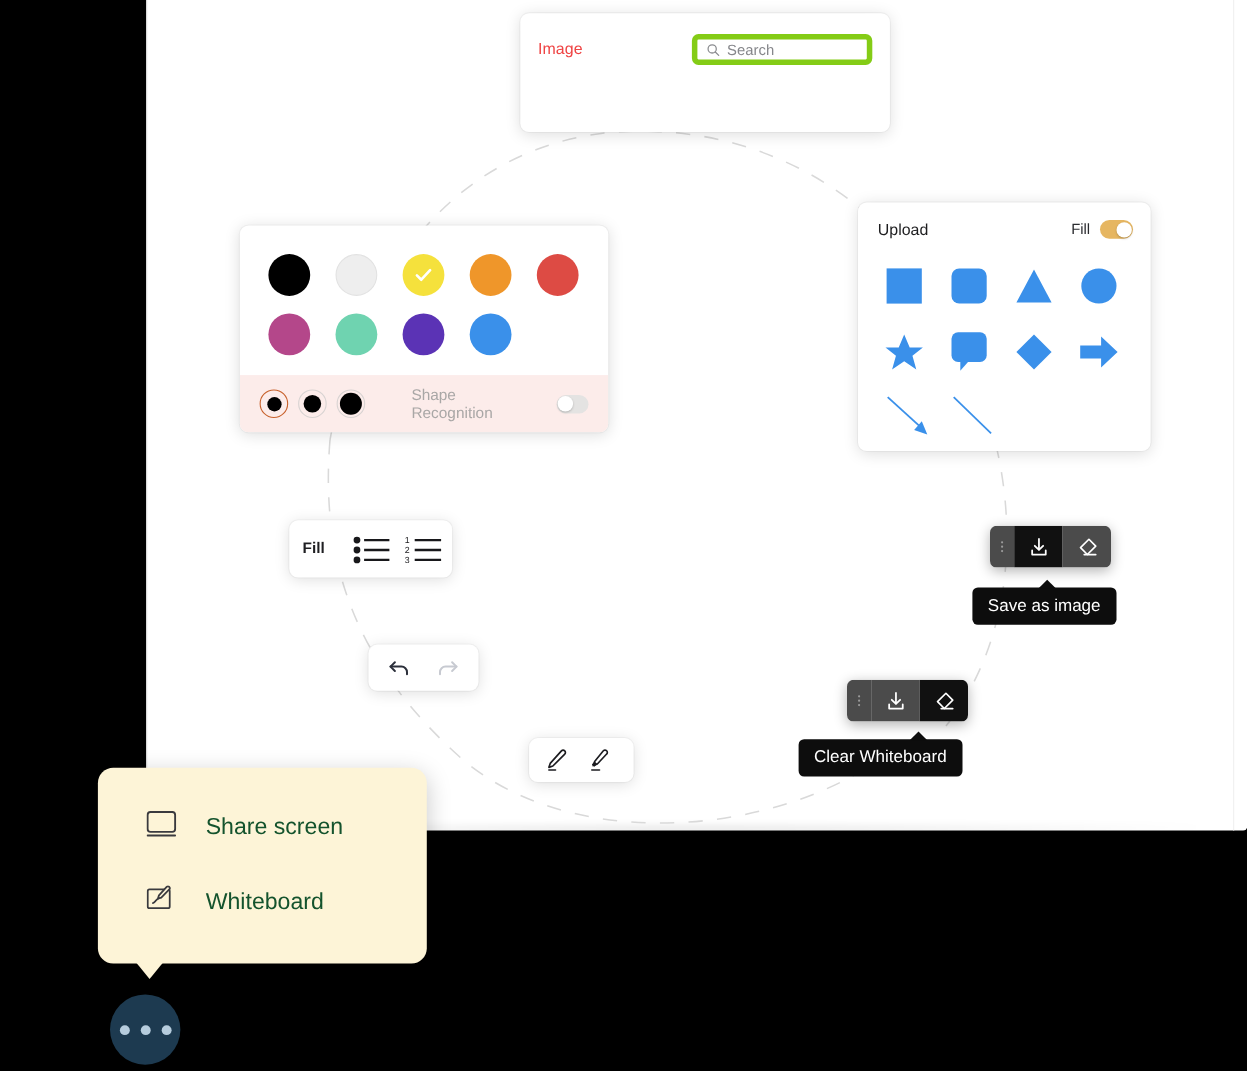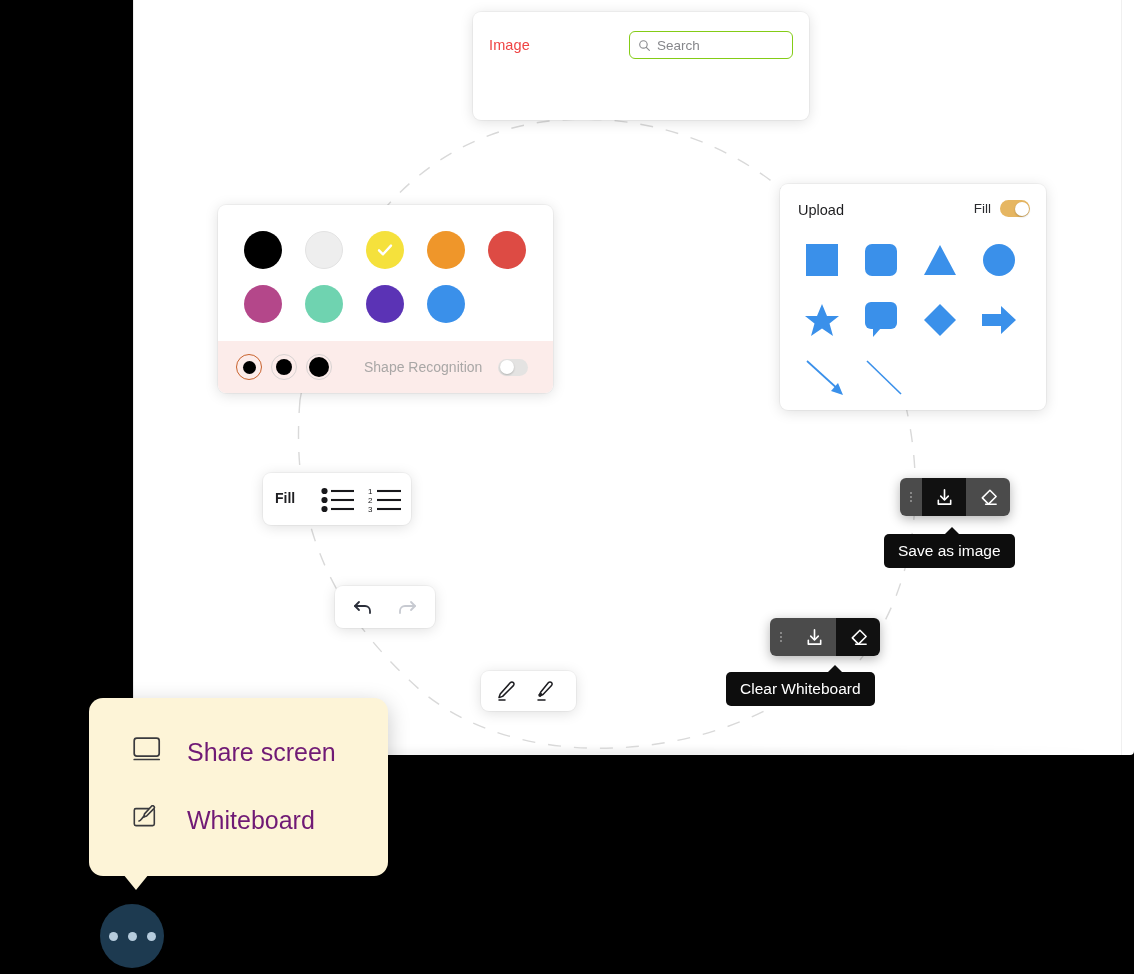--- a/index.html
+++ b/index.html
@@ -44,21 +44,21 @@
     box-shadow: 0 2px 14px rgba(0,0,0,0.13), 0 0 0 1px rgba(0,0,0,0.035);
   }
 
   
   #image-panel { left:473px; top:12px; width:336px; height:108px; }
   #image-panel .row1 { position:absolute; left:16px; top:19px; right:16px; height:30px; }
   .panel-title { font-size:14.5px; color:#ef4444; letter-spacing:0.1px; }
   #image-title { position:absolute; left:0; top:6px; }
   #search-box {
     position:absolute; right:0; top:0; width:164px; height:28px;
-    border:1px solid #84cc16; border-radius:6px; background:#fff;
+    border:5px solid #84cc16; border-radius:6px; background:#fff;
     display:flex; align-items:center; padding:0 8px; gap:6px;
   }
   #search-placeholder { font-size:13.5px; color:#86878b; }
   #image-panel .row2 { position:absolute; left:16px; top:58px; right:16px; height:26px; }
   #add-image-btn {
     position:absolute; left:0; top:0;
     border:1px solid #4b7bec; border-radius:4px;
     background:#fff; color:#3c6fe0;
     font-size:12.5px; font-family:"Liberation Sans", sans-serif;
     padding:4px 8px; cursor:pointer; line-height:1.1;
@@ -76,21 +76,21 @@
   .swatch {
     position:absolute; top:0; width:38px; height:38px; border-radius:50%;
     cursor:pointer; display:flex; align-items:center; justify-content:center;
   }
   #stroke-strip {
     position:absolute; left:0; right:0; bottom:0; height:52px;
     background:#fcecea; display:flex; align-items:center; padding:0 18px;
   }
   .dot-wrap { display:flex; align-items:center; justify-content:center; border-radius:50%; cursor:pointer; }
   .dot { background:#000; border-radius:50%; }
-  #shape-rec-label { font-size:14px; color:#a9a7a6; margin-left:32px; }
+  #shape-rec-label { font-size:14px; color:#a9a7a6; margin-left:42px; }
   .toggle {
     width:30px; height:17px; border-radius:9px; position:relative; cursor:pointer;
   }
   .toggle .knob {
     position:absolute; top:1.5px; width:14px; height:14px; border-radius:50%;
     background:#fff; box-shadow:0 1px 2px rgba(0,0,0,0.22);
   }
   .toggle.off { background:#e4e3e2; }
   .toggle.off .knob { left:1.5px; }
   .toggle.on .knob { right:1.5px; }
@@ -164,21 +164,21 @@
     position:absolute; left:123px; top:874px; width:0; height:0;
     border-left:13px solid transparent; border-right:13px solid transparent;
     border-top:16px solid #fdf4d7;
   }
   .menu-item {
     position:absolute; left:0; width:100%; height:56px;
     display:flex; align-items:center; gap:24px; padding-left:44px; cursor:pointer;
   }
   #menu-item-share { top:26px; }
   #menu-item-whiteboard { top:94px; }
-  .menu-label { font-size:25px; color:#701a75; }
+  .menu-label { font-size:21px; color:#14532d; }
 
   #fab {
     position:absolute; left:100px; top:904px; width:64px; height:64px;
     border-radius:50%; background:#1d3a50; display:flex;
     align-items:center; justify-content:center; gap:10px; cursor:pointer;
     box-shadow:0 3px 10px rgba(0,0,0,0.35);
   }
   #fab .fd { width:9px; height:9px; border-radius:50%; background:#b6ccdd; }
 </style>
 </head>

